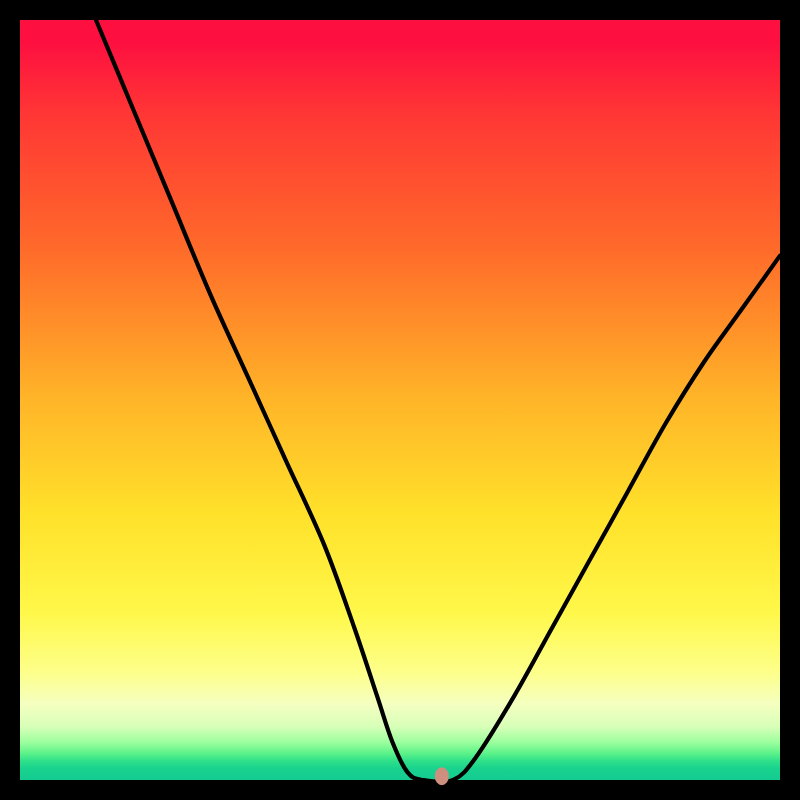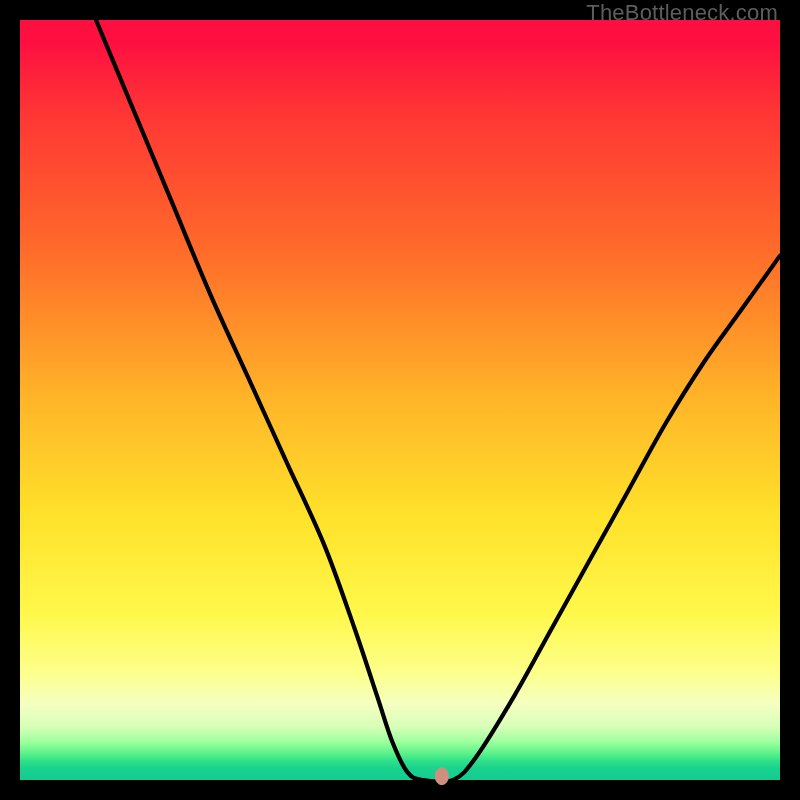--- a/index.html
+++ b/index.html
@@ -64,14 +64,13 @@
 <body>
 
 <div class="frame">
   <div class="plot-area"></div>
 
   <svg class="overlay" viewBox="0 0 760 760">
     <path id="curve-path" fill="none" stroke="#000" stroke-width="4.2" stroke-linecap="round" stroke-linejoin="round" d="M 76 0 C 82.33333333333333 15.200000000000008, 101.33333333333333 60.800000000000054, 114 91.20000000000005 C 126.66666666666667 121.60000000000004, 139.33333333333334 152, 152 182.39999999999998 C 164.66666666666666 212.79999999999995, 177.33333333333334 244.46666666666664, 190 273.59999999999997 C 202.66666666666666 302.7333333333333, 215.33333333333334 329.3333333333333, 228 357.2 C 240.66666666666666 385.06666666666666, 253.33333333333334 412.93333333333334, 266 440.8 C 278.6666666666667 468.6666666666667, 292.6 496.5333333333333, 304 524.4 C 315.4 552.2666666666667, 325.5333333333333 582.6666666666666, 334.4 608 C 343.26666666666665 633.3333333333334, 350.8666666666667 657.4, 357.2 676.4 C 363.5333333333333 695.4, 367.3333333333333 709.3333333333334, 372.4 722 C 377.46666666666664 734.6666666666666, 382.53333333333336 746.0666666666666, 387.6 752.4 C 392.6666666666667 758.7333333333333, 395.20000000000005 758.7333333333333, 402.8 760 C 410.4 761.2666666666667, 424.3333333333333 763.8, 433.2 760 C 442.06666666666666 756.2, 445.8666666666667 751.1333333333334, 456 737.2 C 466.1333333333333 723.2666666666667, 481.3333333333333 697.9333333333333, 494 676.4 C 506.6666666666667 654.8666666666667, 519.3333333333334 630.8, 532 608 C 544.6666666666666 585.2, 557.3333333333334 562.4, 570 539.6 C 582.6666666666666 516.8000000000001, 595.3333333333334 494, 608 471.2 C 620.6666666666666 448.4, 633.3333333333334 424.33333333333337, 646 402.8 C 658.6666666666666 381.26666666666665, 671.3333333333334 360.99999999999994, 684 341.99999999999994 C 696.6666666666666 322.99999999999994, 709.3333333333334 306.5333333333333, 722 288.8 C 734.6666666666666 271.0666666666667, 753.6666666666666 244.4666666666667, 760 235.60000000000002"></path>
     <ellipse id="marker-dot" cx="421.8" cy="756.2" rx="7" ry="9" fill="#cf8f7f"></ellipse>
   </svg>
 
-  <div class="watermark">TheBottleneck.com</div>
 </div>
 
 </body></html>

